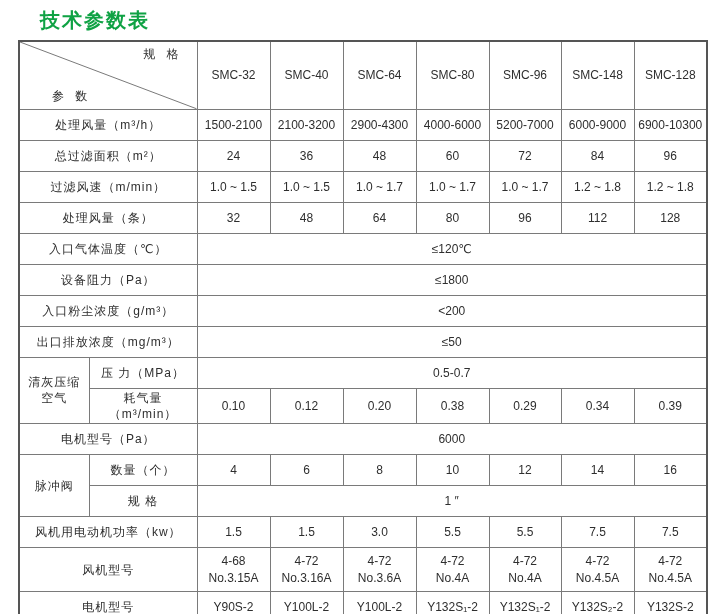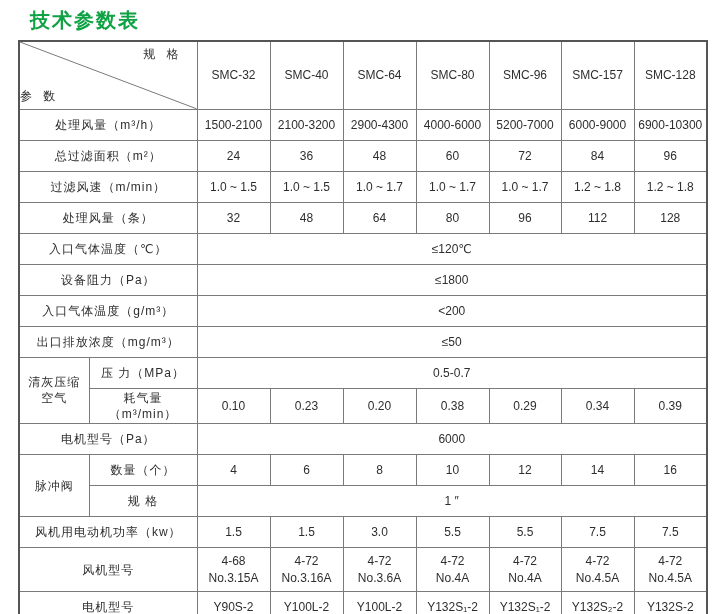--- a/index.html
+++ b/index.html
@@ -5,21 +5,21 @@
   * { margin: 0; padding: 0; box-sizing: border-box; }
   html, body {
     width: 720px; height: 614px;
     background: #ffffff;
     font-family: "Liberation Sans", "DejaVu Sans", sans-serif;
     color: #2e2e2e;
   }
   .page { position: relative; width: 720px; height: 614px; background: #fff; overflow: hidden; }
 
   .page-title {
-    position: absolute; left: 30px; top: 7px;
+    position: absolute; left: 40px; top: 7px;
     font-size: 20px; font-weight: bold; letter-spacing: 2px;
     color: #0fa244;
   }
 
   table.spec {
     position: absolute; left: 18px; top: 40px;
     width: 688px;
     border-collapse: collapse;
     table-layout: fixed;
     border: 2px solid #555;
@@ -34,21 +34,21 @@
     white-space: pre-line;
     line-height: 1.35;
   }
   tr.hdr td { height: 40px; }
   tr.row td { height: 31px; }
   tr.tall td { height: 44px; }
 
   td.corner { position: relative; padding: 0; }
   td.corner svg { position: absolute; left: 0; top: 0; width: 100%; height: 100%; }
   .corner-tr { position: absolute; top: 4px; right: 14px; letter-spacing: 4px; }
-  .corner-bl { position: absolute; bottom: 5px; left: 0; letter-spacing: 4px; }
+  .corner-bl { position: absolute; bottom: 5px; left: 32px; letter-spacing: 4px; }
 
   td.plabel { letter-spacing: 1px; }
 </style>
 </head>
 <body>
 
 <div class="page">
   <div class="page-title">技术参数表</div>
 
   <table class="spec">
@@ -70,21 +70,21 @@
             <line x1="0" y1="0" x2="100" y2="40" stroke="#7a7a7a" stroke-width="1" vector-effect="non-scaling-stroke"></line>
           </svg>
           <span class="corner-tr">规  格</span>
           <span class="corner-bl">参  数</span>
         </td>
       <td>SMC-32</td>
           <td>SMC-40</td>
           <td>SMC-64</td>
           <td>SMC-80</td>
           <td>SMC-96</td>
-          <td>SMC-157</td>
+          <td>SMC-148</td>
           <td>SMC-128</td>
         </tr>
     <tr class="row">
           <td colspan="2" class="plabel">处理风量（m³/h）</td>
           <td>1500-2100</td>
           <td>2100-3200</td>
           <td>2900-4300</td>
           <td>4000-6000</td>
           <td>5200-7000</td>
           <td>6000-9000</td>
@@ -122,36 +122,36 @@
         </tr>
         <tr class="row">
           <td colspan="2" class="plabel">入口气体温度（℃）</td>
           <td colspan="7">≤120℃</td>
         </tr>
         <tr class="row">
           <td colspan="2" class="plabel">设备阻力（Pa）</td>
           <td colspan="7">≤1800</td>
         </tr>
         <tr class="row">
-          <td colspan="2" class="plabel">入口气体温度（g/m³）</td>
+          <td colspan="2" class="plabel">入口粉尘浓度（g/m³）</td>
           <td colspan="7">&lt;200</td>
         </tr>
         <tr class="row">
           <td colspan="2" class="plabel">出口排放浓度（mg/m³）</td>
           <td colspan="7">≤50</td>
         </tr>
         <tr class="row">
           <td rowspan="2" class="plabel">清灰压缩空气</td>
           <td class="plabel">压 力（MPa）</td>
           <td colspan="7">0.5-0.7</td>
         </tr>
         <tr class="row">
           <td class="plabel">耗气量（m³/min）</td>
           <td>0.10</td>
-          <td>0.23</td>
+          <td>0.12</td>
           <td>0.20</td>
           <td>0.38</td>
           <td>0.29</td>
           <td>0.34</td>
           <td>0.39</td>
         </tr>
         <tr class="row">
           <td colspan="2" class="plabel">电机型号（Pa）</td>
           <td colspan="7">6000</td>
         </tr>

